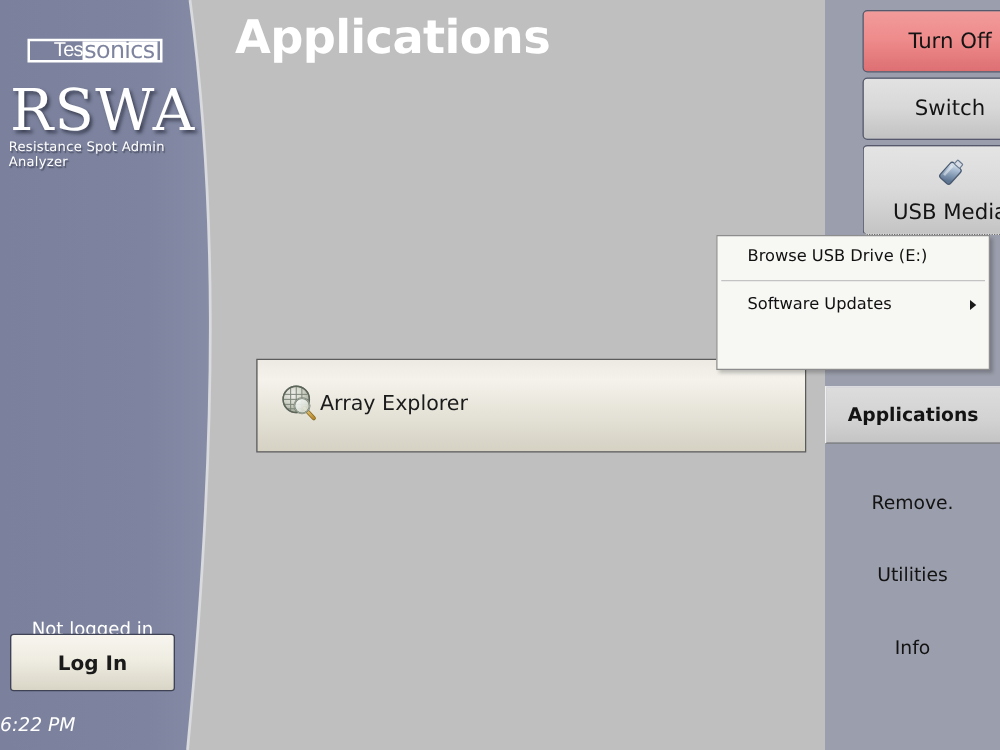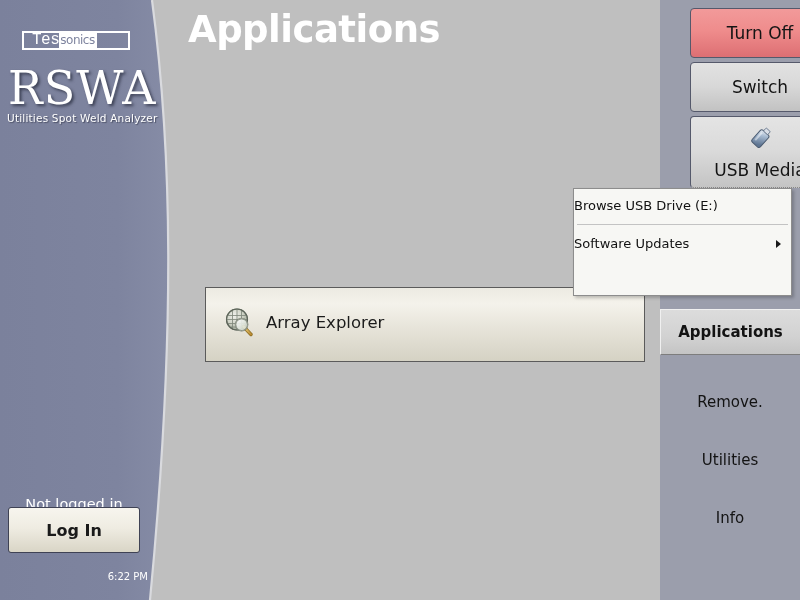--- a/index.html
+++ b/index.html
@@ -34,35 +34,35 @@
     border: 2px solid #ffffff;
     background: transparent;
     display: flex;
     align-items: center;
     overflow: hidden;
   }
   .logo-tes {
     color: #ffffff;
     font-size: 16px;
     letter-spacing: -0.5px;
-    font-family: Liberation Mono, monospace;
-    padding-left: 8px;
+    font-family: Liberation Sans, sans-serif;
+    padding-left: 19px;
     line-height: 15px;
     font-weight: 400;
   }
   .logo-sonics-wrap {
     background: #ffffff;
     height: 100%;
     display: flex;
     align-items: center;
     padding: 0 2px 0 1px;
   }
   .logo-sonics {
     color: #7e849f;
-    font-size: 12px;
+    font-size: 19px;
     letter-spacing: -0.5px;
     line-height: 15px;
     font-family: "DejaVu Sans", sans-serif;
   }
 
   .rswa-title {
     position: absolute;
     left: 8px; top: 64px;
     width: 150px;
     font-family: "DejaVu Serif", serif;
@@ -101,23 +101,24 @@
     font-size: 16px;
     color: #1a1a1a;
     cursor: pointer;
     font-family: "DejaVu Sans", sans-serif;
     font-weight: bold;
   }
   .clock {
     position: absolute;
     left: 0; top: 571px;
     width: 148px;
-    text-align: right;
-    font-size: 10px;
-    color: #ffffff;
+    text-align: left;
+    font-size: 15px;
+    color: #ffffff;
+    font-style: italic;
   }
 
   
   .page-title {
     position: absolute;
     left: 188px; top: 8px;
     font-size: 37px;
     font-weight: bold;
     color: #ffffff;
     letter-spacing: -0.5px;
@@ -132,21 +133,21 @@
     width: 440px; height: 75px;
     border: 1px solid #5b5b5b;
     background: linear-gradient(to bottom, #eceae2 0%, #f4f2eb 22%, #e4e1d6 62%, #d5d2c4 100%);
     z-index: 3;
   }
   .app-item {
     position: absolute;
     left: 17px; top: 18px;
     display: flex;
     align-items: center;
-    gap: 11px;
+    gap: 1px;
     cursor: pointer;
   }
   .app-icon { width: 32px; height: 32px; display:block; }
   .app-label {
     font-size: 16.5px;
     color: #1b1b1b;
   }
 
   
   .right-col {
@@ -230,20 +231,21 @@
     border: 1px solid #8d8d8d;
     box-shadow: 2px 2px 3px rgba(0,0,0,0.22);
     z-index: 10;
     padding-top: 1px;
   }
   .menu-item {
     position: relative;
     height: 31px;
     display: flex;
     align-items: center;
+    padding-left: 24px;
     font-size: 13px;
     color: #111111;
     cursor: pointer;
   }
   .menu-sep {
     height: 1px;
     background: #c3c3c3;
     margin: 3px 3px 3px 3px;
   }
   .submenu-arrow {
@@ -275,21 +277,21 @@
   <div id="sidebar-content">
 
     <div class="logo-box">
       <span class="logo-tes">Tes</span>
       <span class="logo-sonics-wrap">
         <span class="logo-sonics">sonics</span>
       </span>
     </div>
 
     <div class="rswa-title">RSWA</div>
-    <div class="rswa-sub">Utilities Spot Weld Analyzer</div>
+    <div class="rswa-sub">Resistance Spot Admin Analyzer</div>
 
     <div class="login-status">Not logged in</div>
 
     <button class="login-btn">Log In</button>
 
     <div class="clock">6:22 PM</div>
   </div>
 
   <div class="page-title">Applications</div>
 

